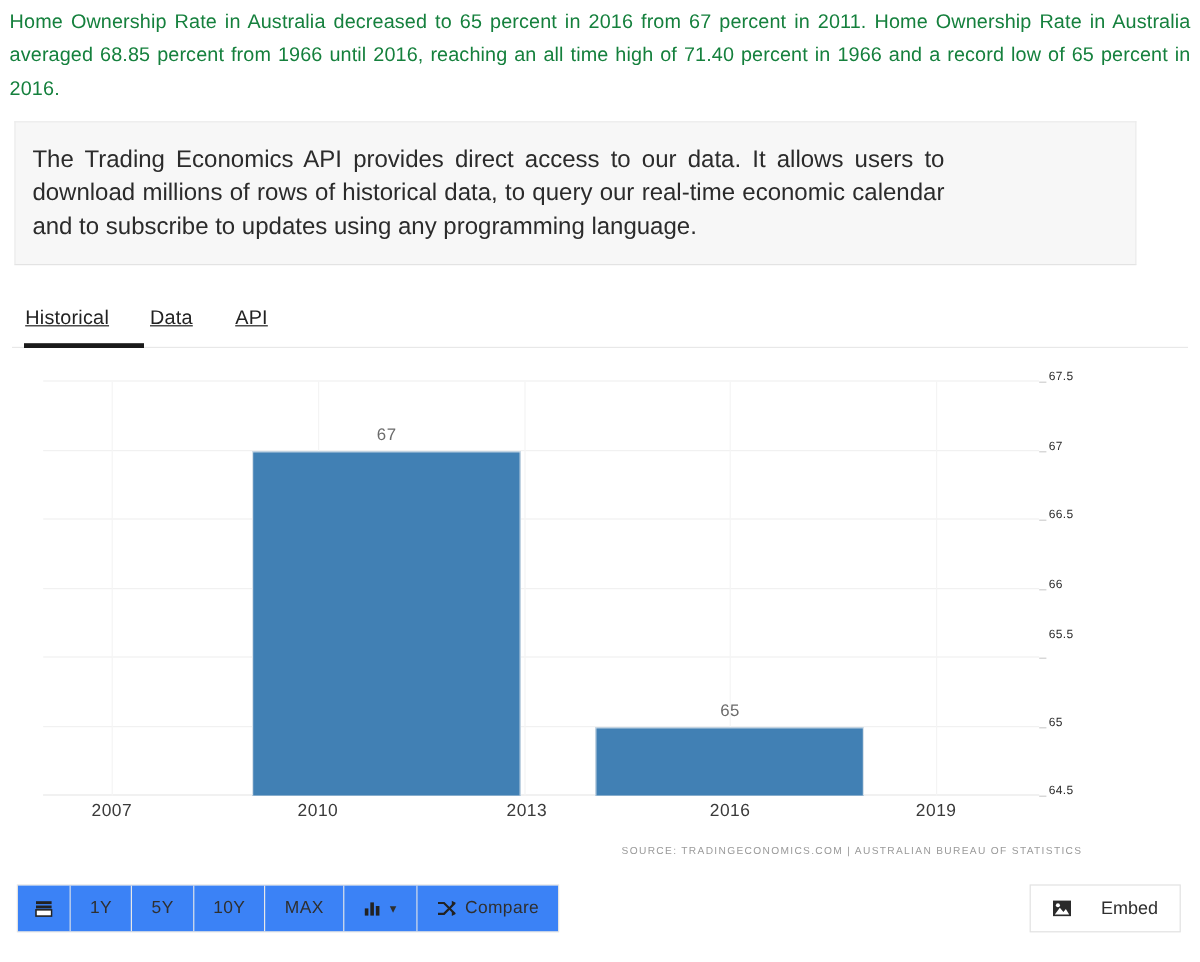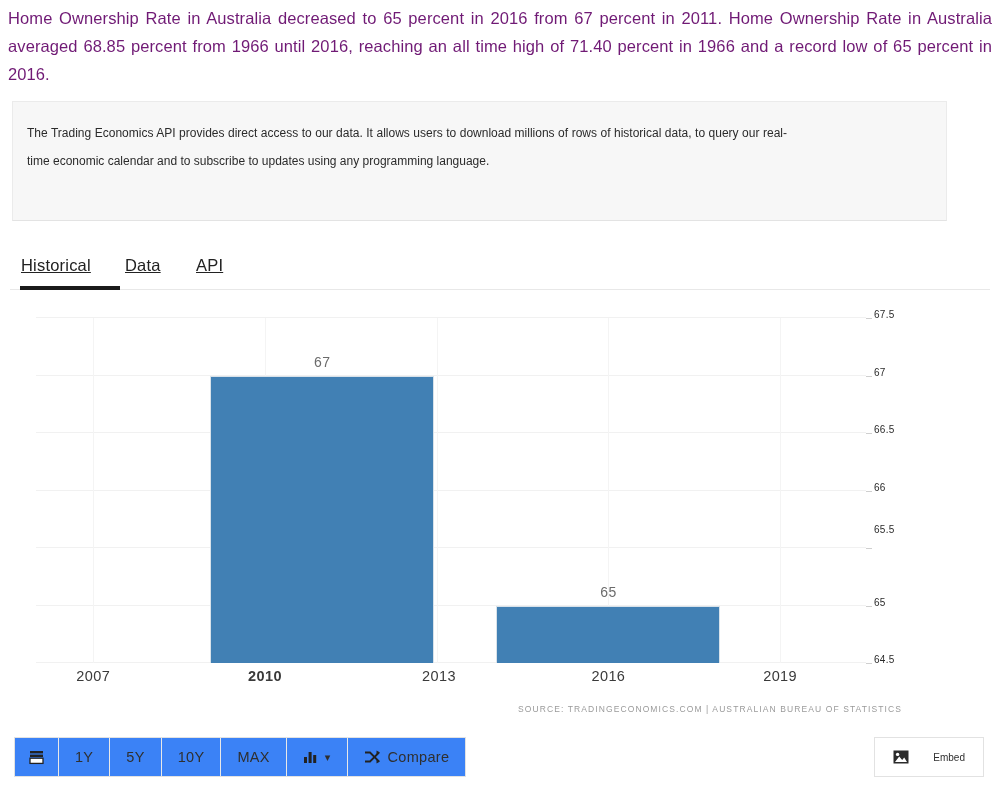--- a/index.html
+++ b/index.html
@@ -13,36 +13,36 @@
   }
   .page { position: relative; width: 1000px; height: 802px; }
 
   
   .intro {
     position: absolute;
     left: 8px; top: 4px; width: 984px;
     font-size: 16.5px;
     line-height: 28px;
     text-align: justify;
-    color: #701a75;
+    color: #15803d;
     letter-spacing: 0.1px;
   }
 
   
   .api-box {
     position: absolute;
     left: 12px; top: 101px; width: 935px; height: 120px;
     background: #f7f7f7;
     border: 1px solid #ebebeb;
     border-bottom: 1px solid #e3e3e3;
   }
   .api-text {
     position: absolute;
     left: 14px; top: 17px; width: 760px;
-    font-size: 12px;
+    font-size: 20px;
     line-height: 28px;
     color: #2b2b2b;
     text-align: justify;
   }
   .learn-more {
     position: absolute;
     right: 26px; top: 36px;
     width: 124px; height: 42px;
     background: #2e76ab;
     color: #ffffff;
@@ -180,21 +180,21 @@
   .embed-btn {
     position: absolute;
     right: 16px; top: 737px;
     height: 40px;
     display: flex;
     align-items: center;
     gap: 24px;
     padding: 0 18px;
     border: 1px solid #e2e2e2;
     background: #fff;
-    font-size: 10px;
+    font-size: 15px;
     color: #2f2f2f;
     cursor: pointer;
   }
 
   svg { display: block; }
 </style>
 </head>
 <body>
 
 <div class="page">
@@ -244,21 +244,21 @@
         <div class="ytick-dash" style="top: 190.5px;"></div>
         <div class="ytick" style="top: 224px;">65.5</div>
         <div class="ytick-dash" style="top: 248px;"></div>
         <div class="ytick" style="top: 296.5px;">65</div>
         <div class="ytick-dash" style="top: 305.5px;"></div>
         <div class="ytick" style="top: 354px;">64.5</div>
         <div class="ytick-dash" style="top: 363px;"></div>
       </div>
     <div id="xtick-layer">
         <div class="xtick" style="left: 53.2414px;">2007</div>
-        <div class="xtick" style="left: 224.966px; font-weight: bold;">2010</div>
+        <div class="xtick" style="left: 224.966px;">2010</div>
         <div class="xtick" style="left: 399px;">2013</div>
         <div class="xtick" style="left: 568.414px;">2016</div>
         <div class="xtick" style="left: 740.138px;">2019</div>
       </div>
     <div class="source">SOURCE: TRADINGECONOMICS.COM  |  AUSTRALIAN BUREAU OF STATISTICS</div>
   </div>
 
   <div class="toolbar">
     <div class="tb-btn tb-icon-btn">
       <span>

